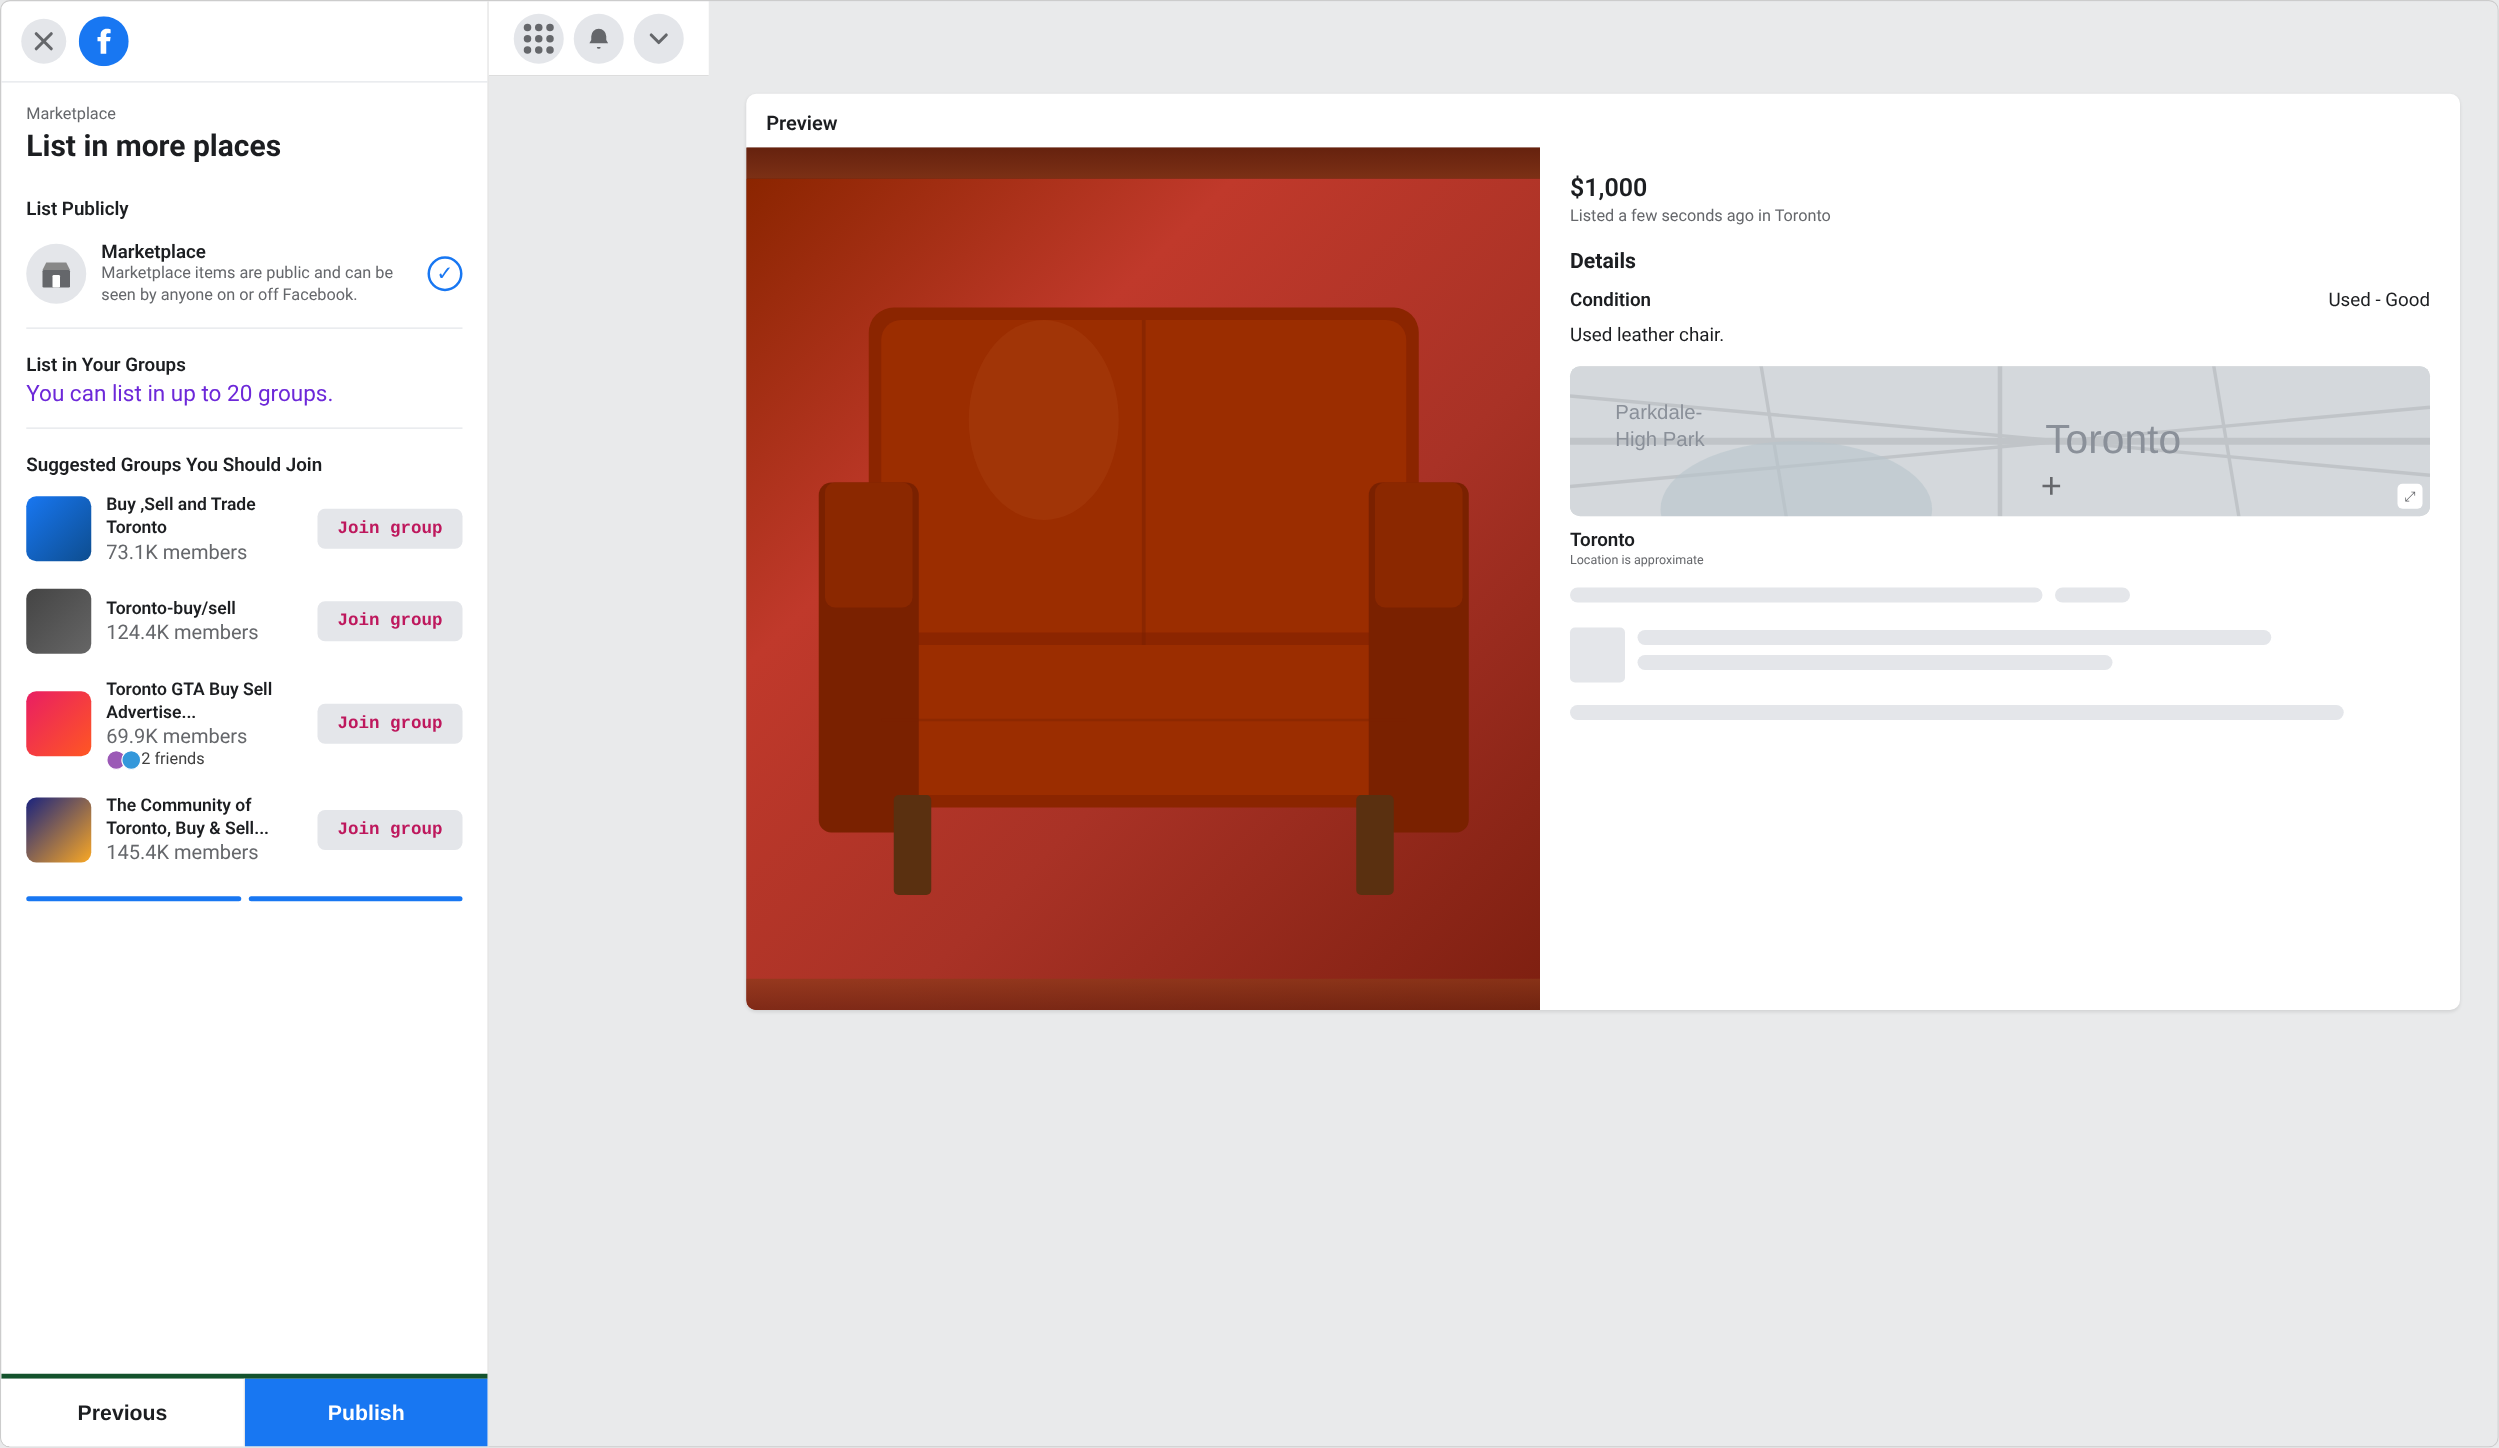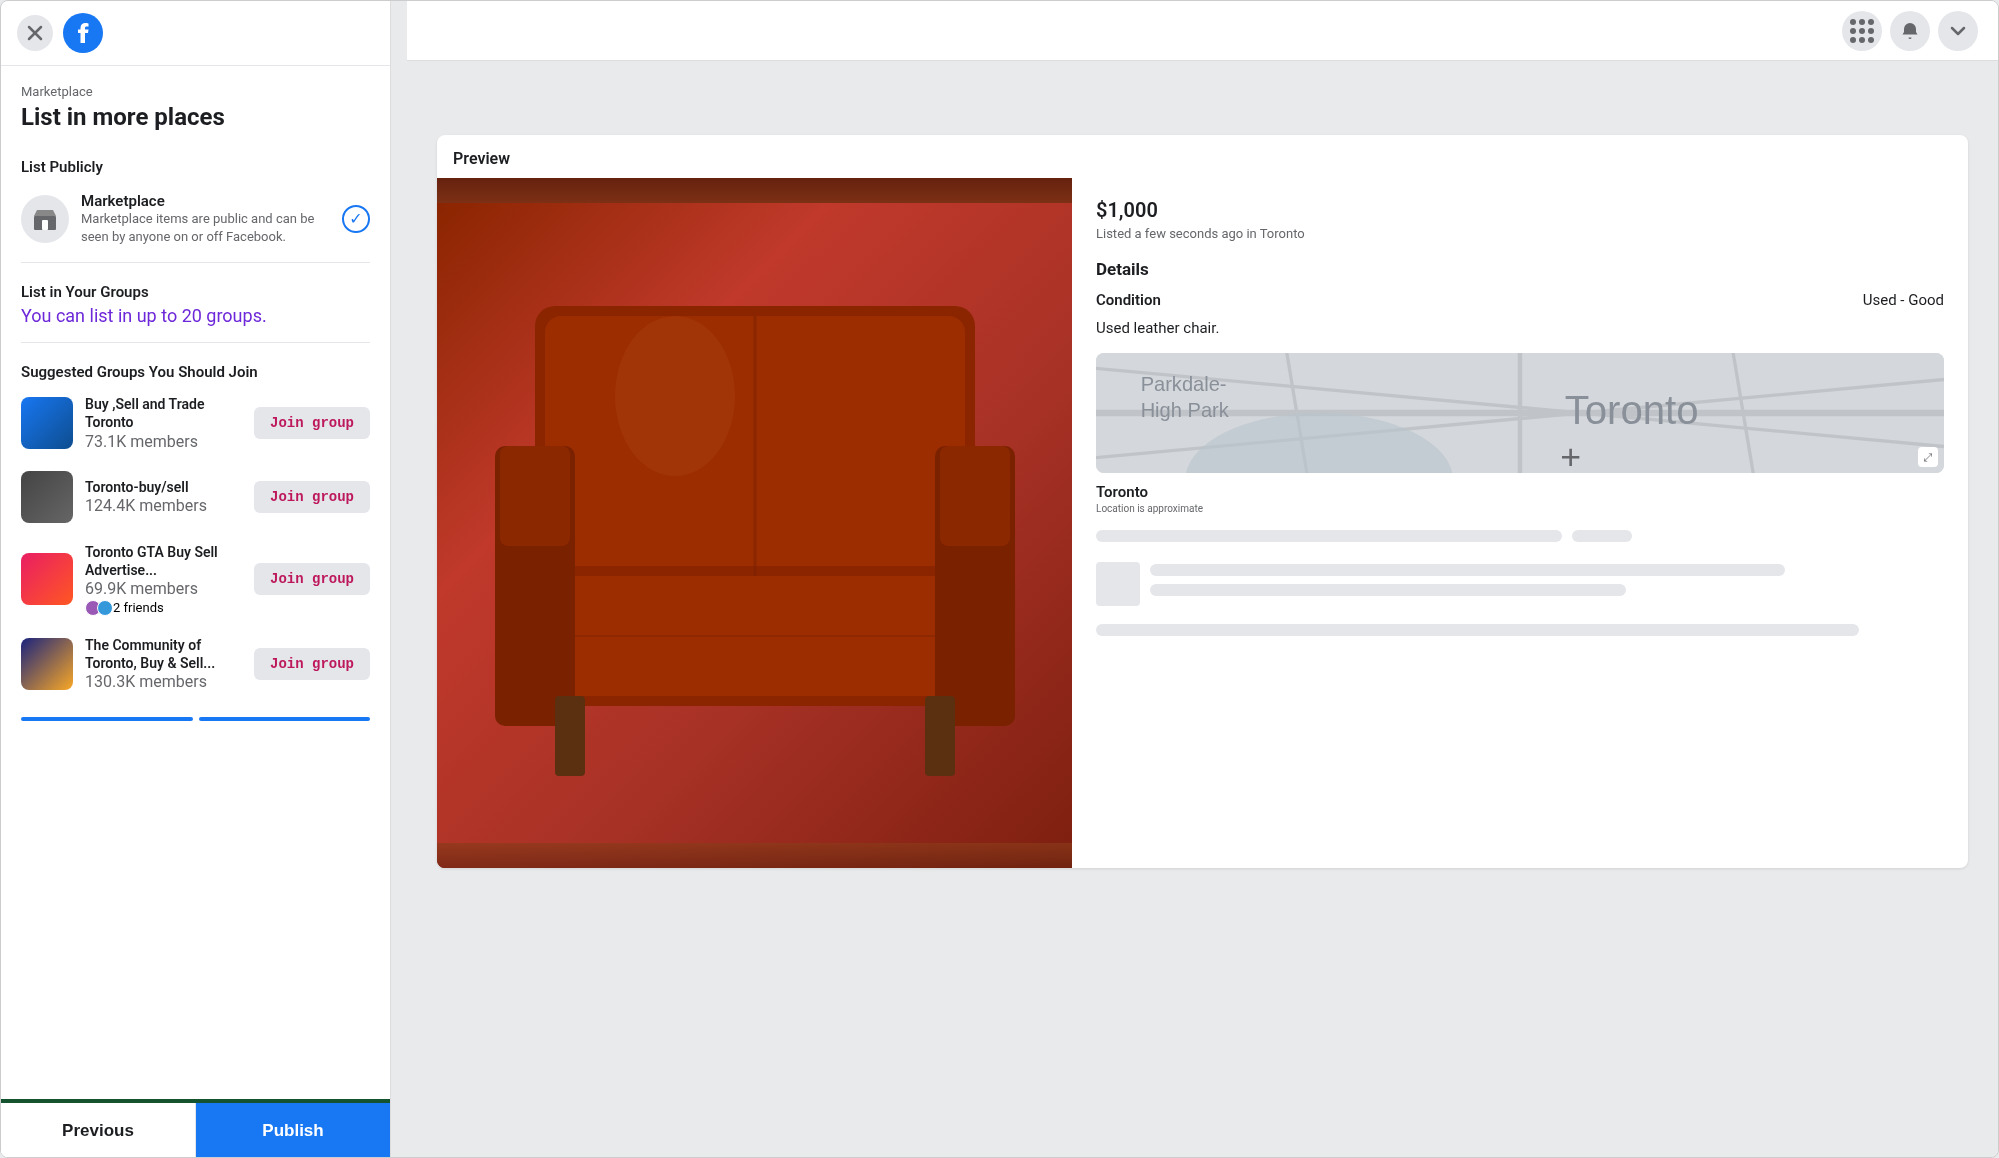--- a/index.html
+++ b/index.html
@@ -184,21 +184,21 @@
       line-height: 1.3;
     }
 
     .group-members {
       font-size: 16px;
       color: #65676b;
     }
 
     .group-friends {
       font-size: 13px;
-      color: #000000;
+      color: #404040;
       display: flex;
       align-items: center;
       gap: 4px;
       margin-top: 2px;
     }
 
     .join-btn {
       padding: 8px 16px;
       background: #e4e6ea;
       border: none;
@@ -480,24 +480,23 @@
       width: 1999px;
       height: 1158px;
       border: 1px solid #ccc;
       border-radius: 8px;
       overflow: hidden;
     }
 
     .right-section {
       flex: 1;
       display: flex;
-      flex-direction: column;
+      flex-direction: row;
       background: #e9eaeb;
       position: relative;
-      padding-left: 16px;
     }
 
     .right-topbar {
       height: 60px;
       background: #fff;
       border-bottom: 1px solid #ddd;
       display: flex;
       align-items: center;
       justify-content: flex-end;
       padding: 0 20px;
@@ -607,21 +606,21 @@
             <span>2 friends</span>
           </div>
         </div>
         <button class="join-btn">Join group</button>
       </div>
 
       <div class="group-item">
         <div class="group-avatar group-avatar-4"></div>
         <div class="group-info">
           <div class="group-name">The Community of Toronto, Buy &amp; Sell...</div>
-          <div class="group-members">130.3K members</div>
+          <div class="group-members">145.4K members</div>
         </div>
         <button class="join-btn">Join group</button>
       </div>
 
       <div class="progress-bar-container">
         <div class="progress-segment progress-done"></div>
         <div class="progress-segment progress-active"></div>
       </div>
     </div>
 

